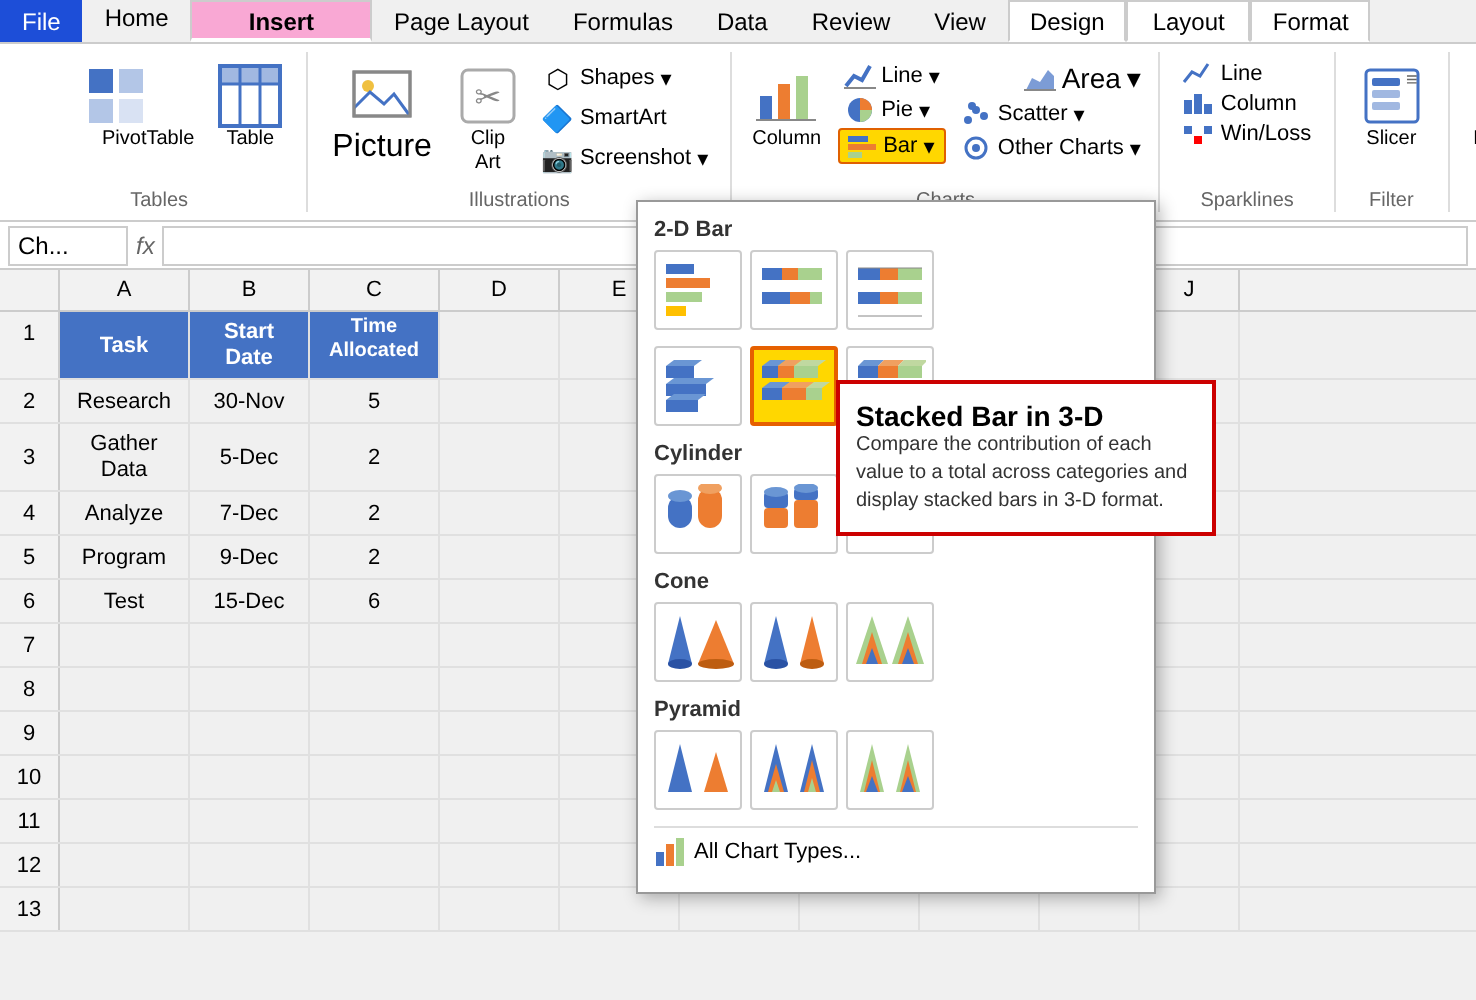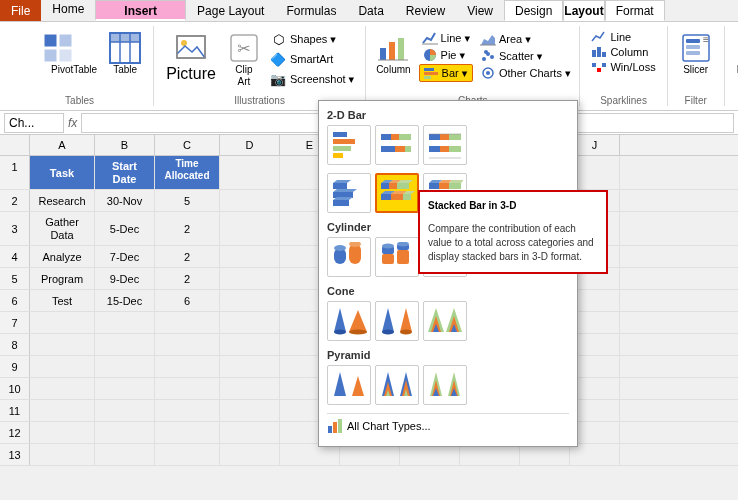--- a/index.html
+++ b/index.html
@@ -57,41 +57,41 @@
     
     .chart-dropdown { position: absolute; left: 318px; top: 100px; width: 260px; background: #fff; border: 1px solid #999; box-shadow: 2px 2px 8px rgba(0,0,0,0.3); z-index: 100; padding: 8px; }
     .chart-section { margin-bottom: 8px; }
     .chart-section-title { font-size: 11px; color: #333; margin-bottom: 4px; font-weight: bold; }
     .chart-icons-row { display: flex; gap: 4px; align-items: center; }
     .chart-icon-btn { width: 44px; height: 40px; border: 1px solid #ccc; background: #fff; cursor: pointer; display: flex; align-items: center; justify-content: center; border-radius: 2px; }
     .chart-icon-btn.highlighted { background: #ffd700; border: 2px solid #e66000; }
 
     
     .chart-tooltip { position: absolute; left: 418px; top: 190px; width: 190px; background: #fff; border: 2px solid #c00; padding: 8px; z-index: 200; }
-    .tooltip-title { font-size: 10px; font-weight: bold; color: #000; margin-bottom: 11px; }
+    .tooltip-title { font-size: 14px; font-weight: bold; color: #000; margin-bottom: 0; }
     .tooltip-desc { font-size: 10px; color: #333; line-height: 1.4; }
 
     
     .all-charts-link { display: flex; align-items: center; gap: 4px; cursor: pointer; font-size: 11px; color: #000; padding: 4px 0; border-top: 1px solid #ddd; margin-top: 4px; }
   </style>
 </head>
 <body>
 
 <div class="ribbon">
   <div class="ribbon-tabs">
-    <div class="ribbon-tab file" style="background:#c2410c;color:#fff;font-size:12px;padding:3px 10px;cursor:pointer;">File</div>
+    <div class="ribbon-tab file" style="background:#1d4ed8;color:#fff;font-size:12px;padding:3px 10px;cursor:pointer;">File</div>
     <div class="ribbon-tab" style="font-size:12px;padding:1px 10px;cursor:pointer;">Home</div>
     <div class="ribbon-tab insert-active" style="font-size:12px;padding:3px 28px;cursor:pointer;font-weight:bold;border-bottom:2px solid #fff;background:#f9a8d4;border-top:1px solid #ccc;border-left:1px solid #ccc;border-right:1px solid #ccc;">Insert</div>
     <div class="ribbon-tab" style="font-size:12px;padding:3px 10px;cursor:pointer;">Page Layout</div>
     <div class="ribbon-tab" style="font-size:12px;padding:3px 10px;cursor:pointer;">Formulas</div>
     <div class="ribbon-tab" style="font-size:12px;padding:3px 10px;cursor:pointer;">Data</div>
     <div class="ribbon-tab" style="font-size:12px;padding:3px 10px;cursor:pointer;">Review</div>
     <div class="ribbon-tab" style="font-size:12px;padding:3px 10px;cursor:pointer;">View</div>
     <div class="ribbon-tab" style="font-size:12px;padding:3px 10px;cursor:pointer;border-top:1px solid #ccc;border-left:1px solid #ccc;border-right:1px solid #ccc;background:#fff;">Design</div>
-    <div class="ribbon-tab" style="font-size:12px;padding:3px 0;cursor:pointer;border-top:1px solid #ccc;border-left:1px solid #ccc;border-right:1px solid #ccc;background:#fff;font-weight:bold;">Layout</div>
+    <div class="ribbon-tab" style="font-size:12px;padding:3px 12px;cursor:pointer;border-top:1px solid #ccc;border-left:1px solid #ccc;border-right:1px solid #ccc;background:#fff;">Layout</div>
     <div class="ribbon-tab" style="font-size:12px;padding:3px 10px;cursor:pointer;border-top:1px solid #ccc;border-left:1px solid #ccc;border-right:1px solid #ccc;background:#fff;">Format</div>
   </div>
 
   <div class="ribbon-content">
 
     <div class="ribbon-group">
       <div class="ribbon-group-content">
         <div class="ribbon-btn-large">
           <div class="icon-large">
             <svg width="32" height="32" viewBox="0 0 32 32">
@@ -193,21 +193,21 @@
             <div class="ribbon-btn-small" style="font-size:11px;background:#ffd700;border:1px solid #e06000;border-radius:2px;">
               <svg width="16" height="14" viewBox="0 0 16 14">
                 <rect x="1" y="2" width="10" height="3" fill="#4472c4"></rect>
                 <rect x="1" y="6" width="14" height="3" fill="#ed7d31"></rect>
                 <rect x="1" y="10" width="7" height="3" fill="#a9d18e"></rect>
               </svg>
               <span>Bar</span>▾
             </div>
           </div>
           <div style="display:flex;flex-direction:column;gap:1px;justify-content:center;">
-            <div class="ribbon-btn-small" style="font-size:11px;">
+            <div class="ribbon-btn-small" style="font-size:14px;justify-content:flex-end;">
               <svg width="16" height="14" viewBox="0 0 16 14">
                   <polygon points="1,13 4,7 8,9 12,3 15,6 15,13" fill="#4472c4" opacity="0.7"></polygon>
                   <line x1="0" y1="13" x2="16" y2="13" stroke="#888" stroke-width="1"></line>
                 </svg>
               <span>Area</span>▾
             </div>
             <div class="ribbon-btn-small" style="font-size:11px;">
               <svg width="16" height="14" viewBox="0 0 16 14">
                   <circle cx="4" cy="10" r="2" fill="#4472c4"></circle>
                   <circle cx="8" cy="5" r="2" fill="#4472c4"></circle>

